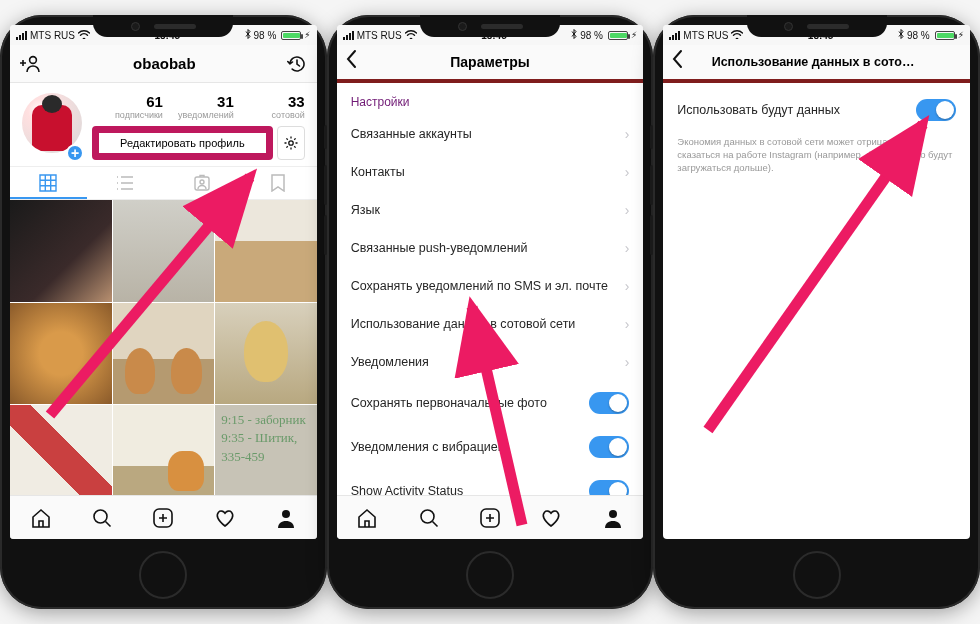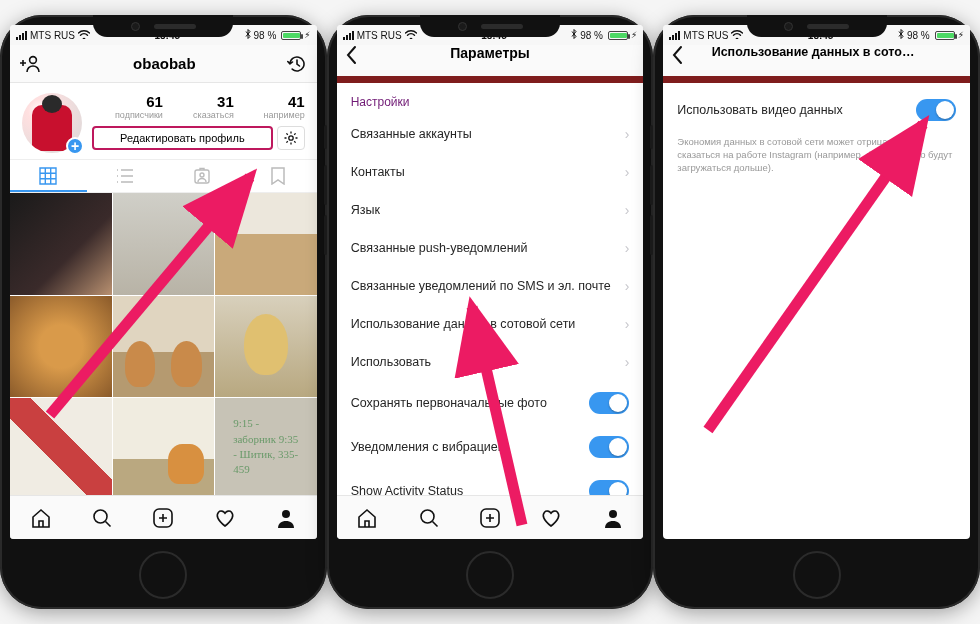--- a/index.html
+++ b/index.html
@@ -92,21 +92,21 @@
     background:#3897f0; border:2px solid #fff; border-radius:50%;
     color:#fff; display:flex; align-items:center; justify-content:center; font-size:14px; font-weight:700;
   }
   .stats { flex:1; display:flex; flex-direction:column; }
   .stat-row { display:flex; justify-content:space-around; text-align:right; }
   .stat { flex:1; }
   .stat .num { font-size:15px; font-weight:600; }
   .stat .lbl { font-size:9px; color:#999; }
   .edit-row { display:flex; gap:4px; margin-top:6px; }
   .edit-btn {
-    flex:1; border:2px solid #be185d; border-radius:4px; background:#fff;
+    flex:1; border:7px solid #be185d; border-radius:4px; background:#fff;
     font-size:11px; padding:4px 11px; text-align:center; font-weight:500;
   }
   .gear-btn {
     width:28px; border:1px solid #ddd; border-radius:4px; background:#fff;
     display:flex; align-items:center; justify-content:center;
   }
 
   
   .grid-tabs { display:flex; border-top:1px solid #eee; border-bottom:1px solid #eee; height:34px; }
   .grid-tab { flex:1; display:flex; align-items:center; justify-content:center; }
@@ -121,36 +121,36 @@
   .c3{background:linear-gradient(180deg,#ece7dc 40%,#c9a97a 40%)}
   .c4{background:radial-gradient(circle,#d99a4a 30%,#8a5a2a 100%)}
   .c5{background:linear-gradient(180deg,#e0d5c0 55%,#b59a70 55%);position:relative}
   .c5::before,.c5::after{content:"";position:absolute;bottom:10%;width:30%;height:45%;border-radius:50% 50% 40% 40%;background:#c98a4a}
   .c5::before{left:12%} .c5::after{right:12%}
   .c6{background:linear-gradient(180deg,#d8d0bc,#b8a880);position:relative}
   .c6::after{content:"";position:absolute;left:28%;top:18%;width:44%;height:60%;border-radius:50% 50% 45% 45%;background:#e0c070}
   .c7{background:linear-gradient(45deg,#f0ece3 40%,#c94040 40%,#c94040 60%,#f0ece3 60%)}
   .c8{background:linear-gradient(180deg,#f0ece0 60%,#baa880 60%);position:relative}
   .c8::after{content:"";position:absolute;right:10%;bottom:15%;width:35%;height:40%;background:#d89040;border-radius:40% 40% 30% 30%}
-  .c9{background:#c7c3b6;position:relative;font-family:cursive;color:#6a9a6a;font-size:11px;padding:18px;line-height:1.4;overflow:hidden}
+  .c9{background:#c7c3b6;position:relative;font-family:cursive;color:#6a9a6a;font-size:13px;padding:6px;line-height:1.4;overflow:hidden}
   .c10{background:linear-gradient(180deg,#aaa 50%,#7a7a7a 50%)}
   .c11{background:#999}
 
   
   .tabbar {
     position:absolute; bottom:0; left:0; right:0; height:44px;
     background:#fafafa; border-top:1px solid #e6e6e6;
     display:flex; justify-content:space-around; align-items:center;
   }
   .tabbar div { display:flex; align-items:center; justify-content:center; flex:1; }
 
   
   .nav-header {
-    height:38px; display:flex; align-items:flex-start; justify-content:center;
-    border-bottom:7px solid #7f1d1d; background:#fafafa; position:relative;
+    height:38px; display:flex; align-items:center; justify-content:center;
+    border-bottom:4px solid #7f1d1d; background:#fafafa; position:relative;
   }
   .nav-header .back { position:absolute; left:8px; font-size:22px; }
   .nav-title { font-size:14px; font-weight:600; white-space:nowrap; overflow:hidden; text-overflow:ellipsis; max-width:210px;}
   .section-title { font-size:12px; font-weight:400; padding:12px 14px 6px; color:#701a75; }
   .list { background:#fff; }
   .row {
     display:flex; align-items:center; justify-content:space-between;
     padding:11px 14px; font-size:12.5px; color:#262626;
     border-bottom:0px solid #f4f4f4;
   }
@@ -239,25 +239,25 @@
         <div class="add-badge">+</div>
       </div>
       <div class="stats">
         <div class="stat-row">
           <div class="stat">
             <div class="num">61</div>
             <div class="lbl">подписчики</div>
           </div>
           <div class="stat">
             <div class="num">31</div>
-            <div class="lbl">сказаться</div>
+            <div class="lbl">уведомлений</div>
           </div>
           <div class="stat">
-            <div class="num">41</div>
-            <div class="lbl">например</div>
+            <div class="num">33</div>
+            <div class="lbl">сотовой</div>
           </div>
         </div>
         <div class="edit-row">
           <div class="edit-btn">Редактировать профиль</div>
           <div class="gear-btn">
             <svg width="16" height="16" viewBox="0 0 16 16">
                 <circle cx="8" cy="8" r="2.2" fill="none" stroke="#111" stroke-width="1.3"></circle>
                 <path d="M8 1.5v2M8 12.5v2M1.5 8h2M12.5 8h2M3.4 3.4l1.4 1.4M11.2 11.2l1.4 1.4M12.6 3.4l-1.4 1.4M4.8 11.2l-1.4 1.4" stroke="#111" stroke-width="1.3"></path>
               </svg>
           </div>
@@ -409,29 +409,29 @@
         </div>
       <div class="row">
           <span>Язык</span>
           <span class="chev">›</span>
         </div>
       <div class="row">
           <span>Связанные push-уведомлений</span>
           <span class="chev">›</span>
         </div>
       <div class="row">
-          <span>Связанные уведомлений по SMS и эл. почте</span>
+          <span>Сохранять уведомлений по SMS и эл. почте</span>
           <span class="chev">›</span>
         </div>
       <div class="row">
           <span>Использование данных в сотовой сети</span>
           <span class="chev">›</span>
         </div>
       <div class="row">
-          <span>Использовать</span>
+          <span>Уведомления</span>
           <span class="chev">›</span>
         </div>
       <div class="row">
           <span>Сохранять первоначальные фото</span>
           <div class="toggle"></div>
         </div>
       <div class="row">
           <span>Уведомления с вибрацией</span>
           <div class="toggle"></div>
         </div>
@@ -526,21 +526,21 @@
     <div class="nav-header">
       <div class="back">
         <svg width="12" height="20" viewBox="0 0 12 20">
             <path d="M10 2L3 10l7 8" fill="none" stroke="#111" stroke-width="2" stroke-linecap="round"></path>
           </svg>
       </div>
       <div class="nav-title" style="font-size:12.5px">Использование данных в сотовой сети</div>
     </div>
 
     <div class="row" style="padding-top:16px">
-      <span>Использовать видео данных</span>
+      <span>Использовать будут данных</span>
       <div class="toggle"></div>
     </div>
     <div class="footnote">Экономия данных в сотовой сети может отрицательно сказаться на работе Instagram (например, фото и видео будут загружаться дольше).</div>
   </div>
 
   <div class="arrow" style="left:45px; top:95px;">
     <svg width="250" height="330">
         <defs>
           <marker id="ah3" markerWidth="8" markerHeight="8" refX="6" refY="3" orient="auto">
             <path d="M0 0L7 3L0 6z" fill="#ec1b63"></path>

